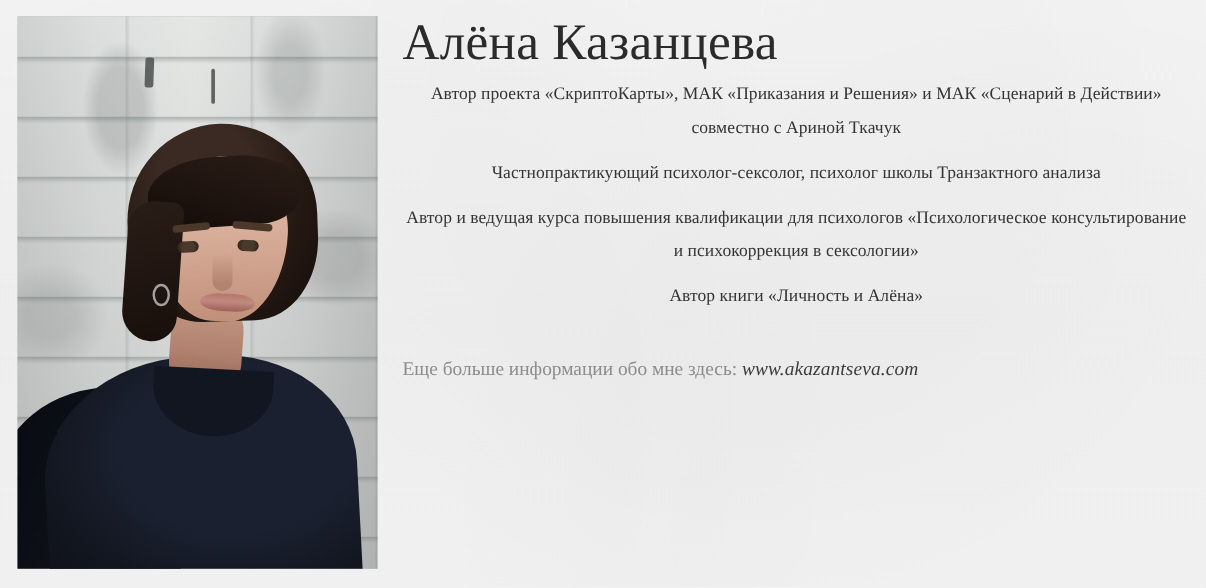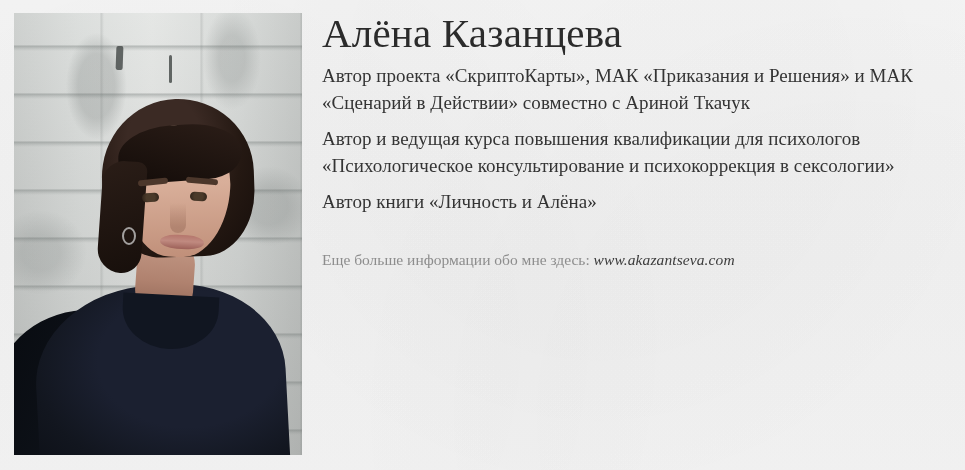--- a/index.html
+++ b/index.html
@@ -231,25 +231,26 @@
   .page-title {
     font-size: 41px;
     line-height: 38px;
     color: #2b2b2b;
     font-weight: normal;
     letter-spacing: .2px;
     margin: 0 0 10px 0;
   }
 
   .bio-para {
-    font-size: 19px;
+    font-size: 14px;
     line-height: 27px;
     color: #343434;
     margin: 0 0 9px 0;
     letter-spacing: .05px;
+    text-align: center;
   }
 
   .link-line {
     margin-top: 32px;
     font-size: 15.5px;
     line-height: 26px;
     color: #8d8d8d;
   }
   .link-url {
     color: #3c3c3c;
@@ -284,20 +285,21 @@
     <div class="lips"></div>
     <div class="earring"></div>
   </div>
 </div>
 
 <div class="content">
 
   <h1 class="page-title">Алёна Казанцева</h1>
 
   <p class="bio-para">Автор проекта «СкриптоКарты», МАК «Приказания и Решения» и МАК «Сценарий в Действии» совместно с Ариной Ткачук</p>
+  <p class="bio-para">Частнопрактикующий психолог-сексолог, психолог школы Транзактного анализа</p>
   <p class="bio-para">Автор и ведущая курса повышения квалификации для психологов «Психологическое консультирование и психокоррекция в сексологии»</p>
   <p class="bio-para">Автор книги «Личность и Алёна»</p>
 
   <p class="link-line">
     <span>Еще больше информации обо мне здесь:</span>
     <a class="link-url" href="#">www.akazantseva.com</a>
   </p>
 
 </div>
 

